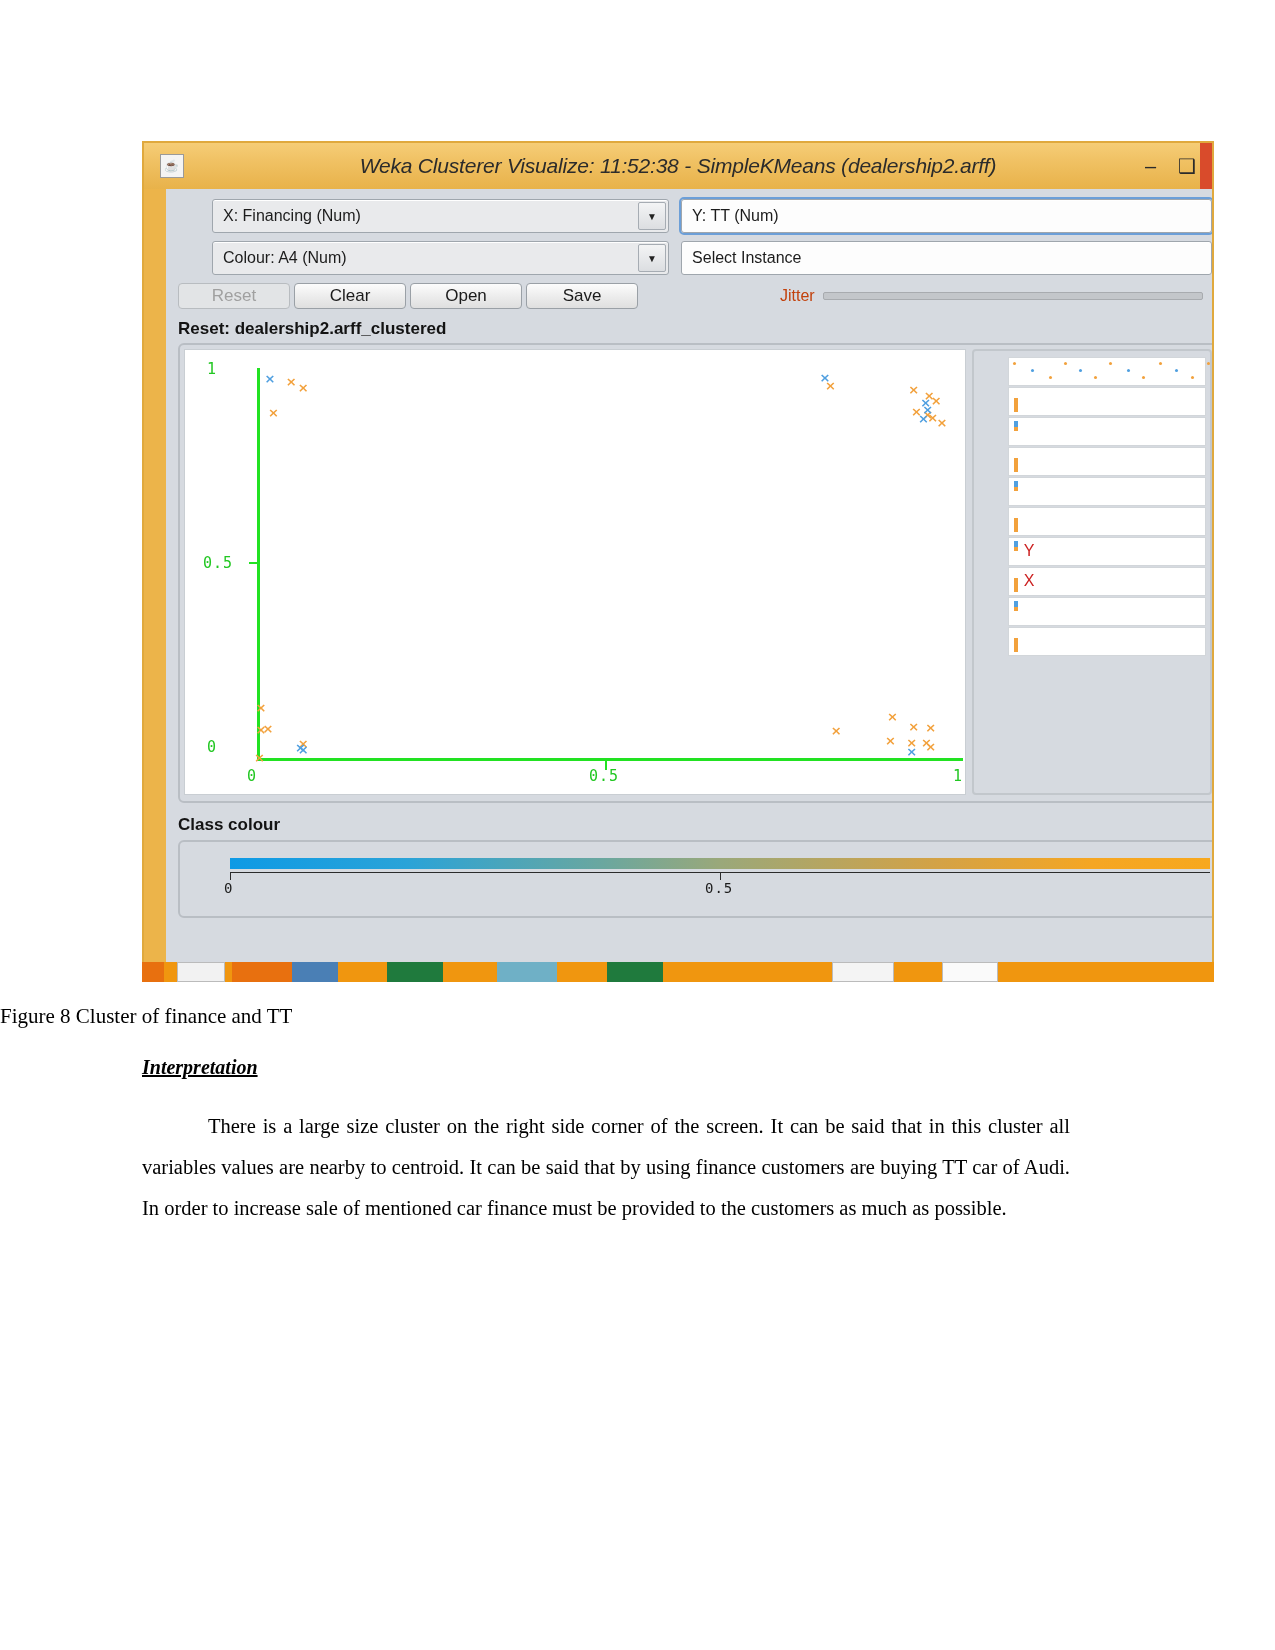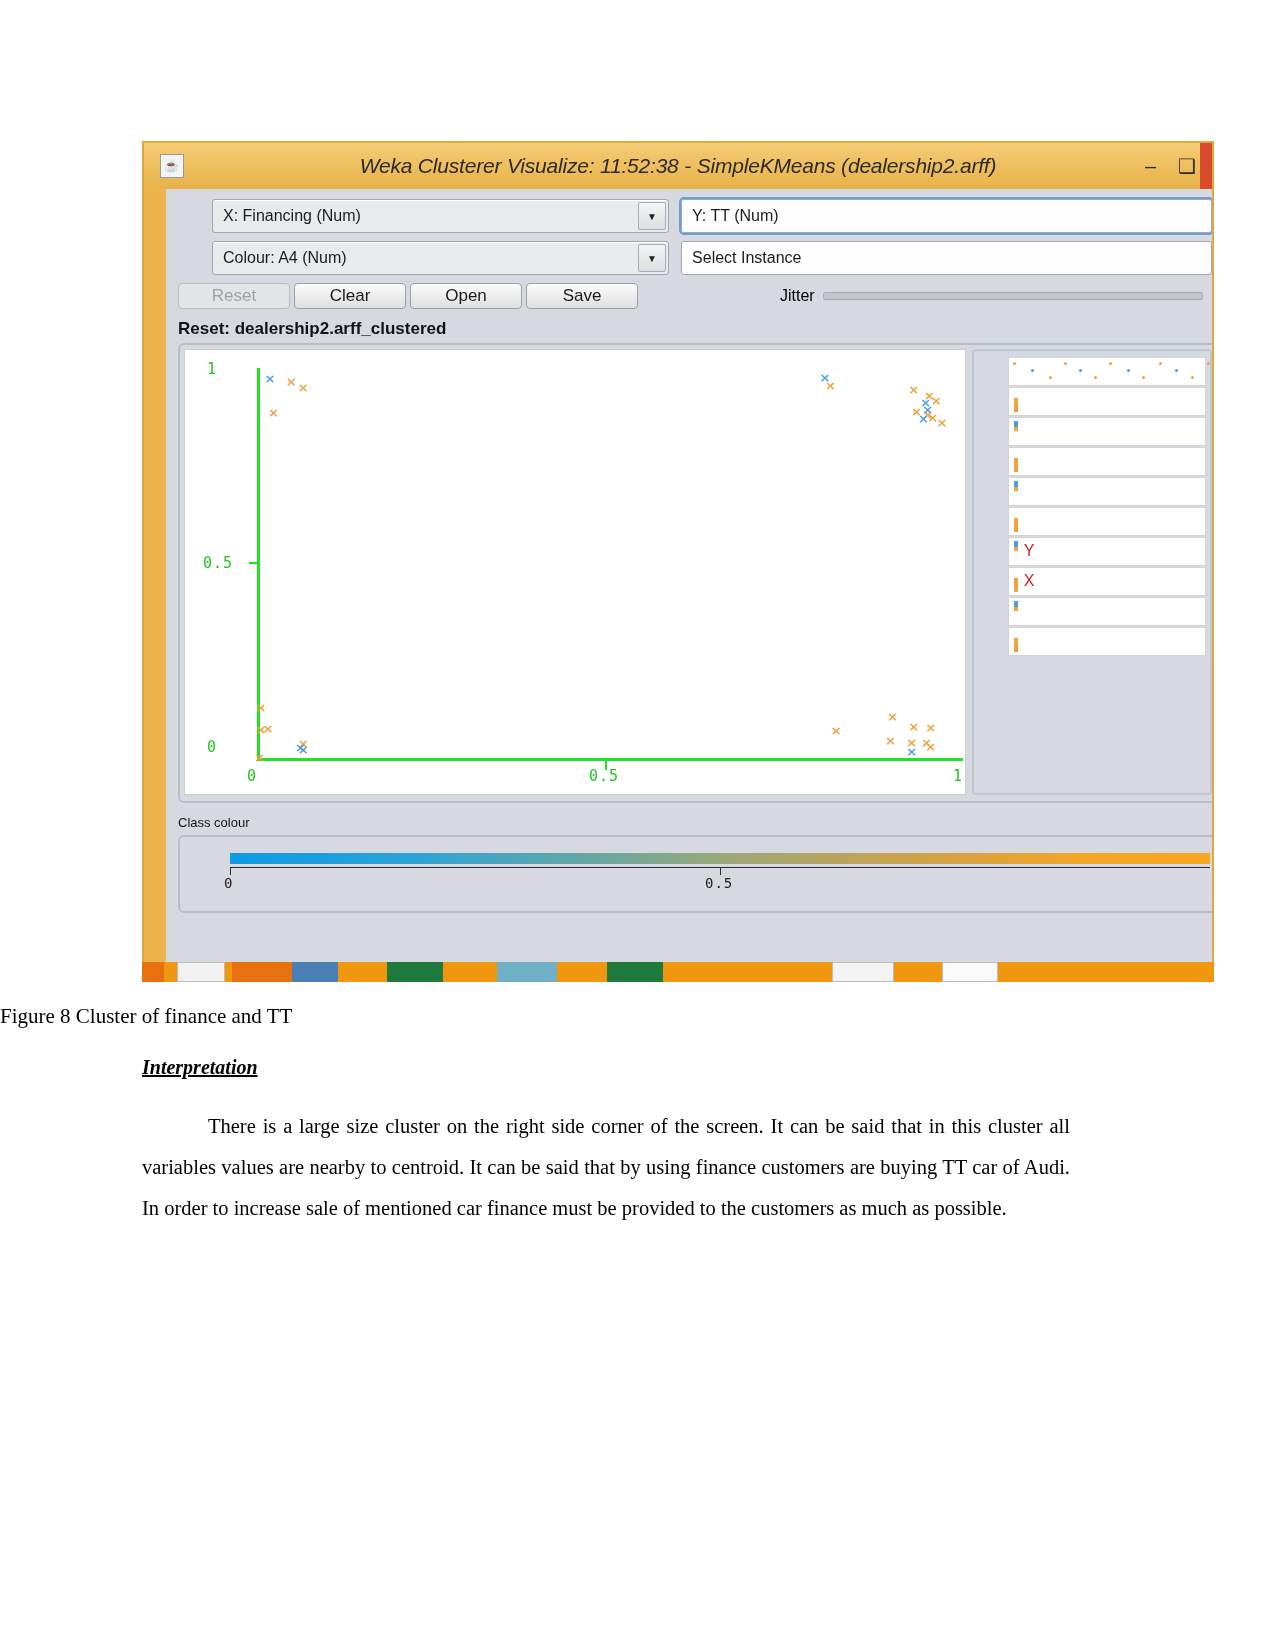--- a/index.html
+++ b/index.html
@@ -80,21 +80,21 @@
   .jbtn{
     height:26px; min-width:112px;
     background:linear-gradient(to bottom,#fcfcfc 0%,#ededed 50%,#dfdfdf 100%);
     border:1px solid #9aa0a6; border-radius:4px;
     font-family:"Liberation Sans", sans-serif; font-size:17px; color:#1b1b1b;
     display:flex; align-items:center; justify-content:center;
     cursor:pointer;
   }
   .jbtn.disabled{ color:#a0a0a0; background:#e2e4e6; border-color:#b8bcc0; }
   .jitter-wrap{ display:flex; align-items:center; margin-left:138px; gap:8px;}
-  .jitter-label{ font-family:"Liberation Sans",sans-serif; font-size:16px; color:#000000; }
+  .jitter-label{ font-family:"Liberation Sans",sans-serif; font-size:16px; color:#c2410c; }
   .jitter-track{
     width:380px; height:8px; background:#c3c6ca;
     border:1px solid #a8abaf; border-radius:2px;
   }
 
   
   .plot-title{
     font-family:"Liberation Sans", sans-serif; font-weight:bold;
     font-size:17px; color:#131313; margin:10px 0 4px 12px;
   }
@@ -137,22 +137,22 @@
   }
   .attr-xy{
     position:absolute; left:10px; width:20px; text-align:center;
     font-family:"Liberation Sans",sans-serif; font-size:16px; color:#cc2222;
   }
   .mini-dot{ position:absolute; width:3px; height:3px; border-radius:50%; }
   .mini-bar{ position:absolute; width:4px; }
 
   
   .class-colour-label{
-    font-family:"Liberation Sans", sans-serif; font-weight:normal;
-    font-size:13px; color:#131313; margin:12px 0 5px 12px;
+    font-family:"Liberation Sans", sans-serif; font-weight:bold;
+    font-size:17px; color:#131313; margin:12px 0 5px 12px;
   }
   .class-colour-box{
     position:relative; margin-left:12px; width:1040px; height:78px;
     background:#d6dae0; border:2px solid #b9bec4; border-radius:6px;
   }
   .grad-bar{
     position:absolute; left:50px; top:16px; width:980px; height:11px;
     background:linear-gradient(to right,#0e9ae5 0%,#2aa3d8 18%,#6aa79f 38%,#9aa87a 50%,#d3a246 72%,#f5a623 88%,#f7a81e 100%);
   }
   .scale-rule{

